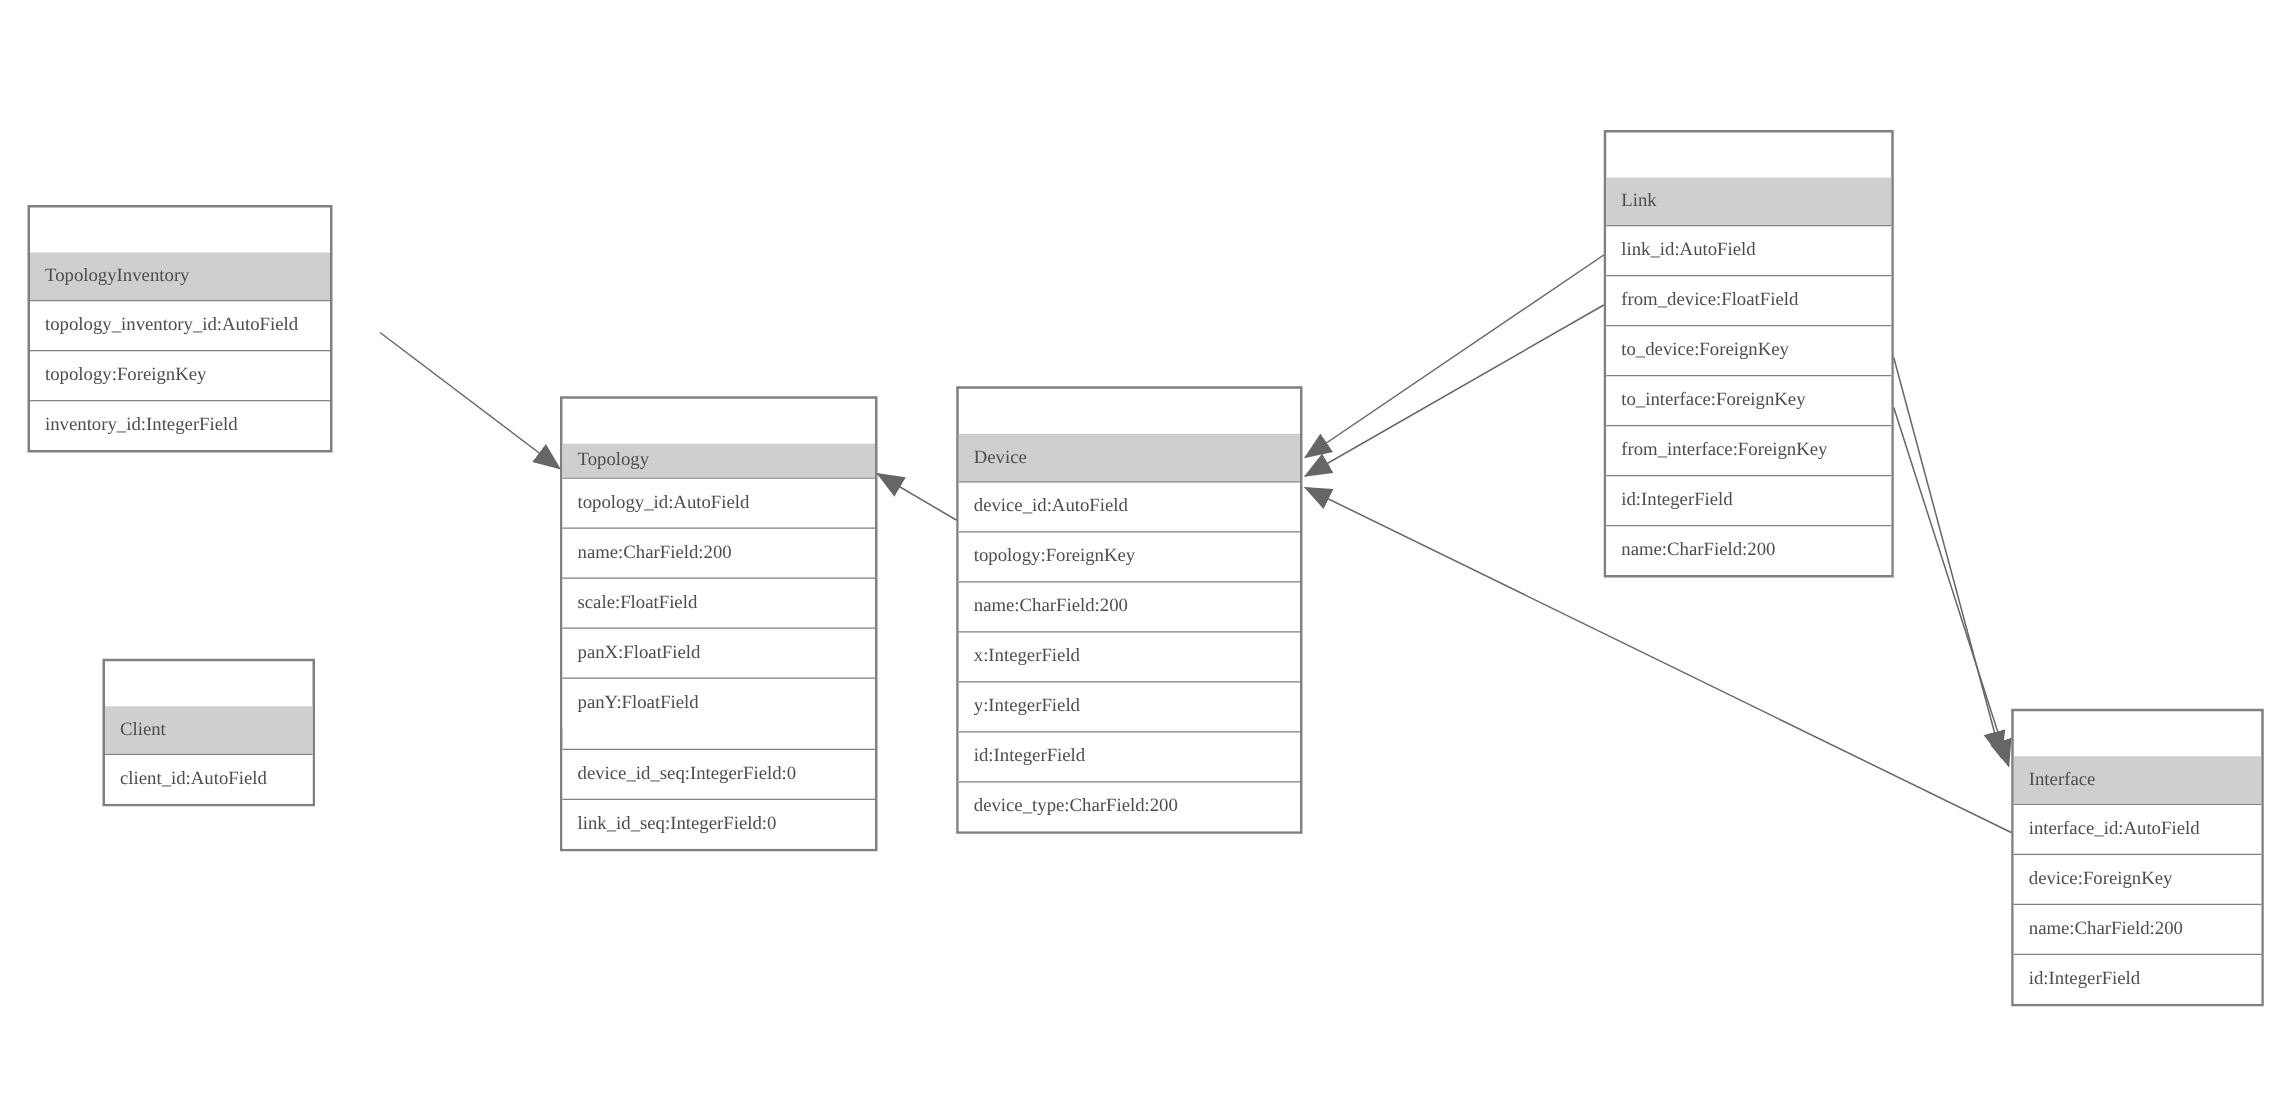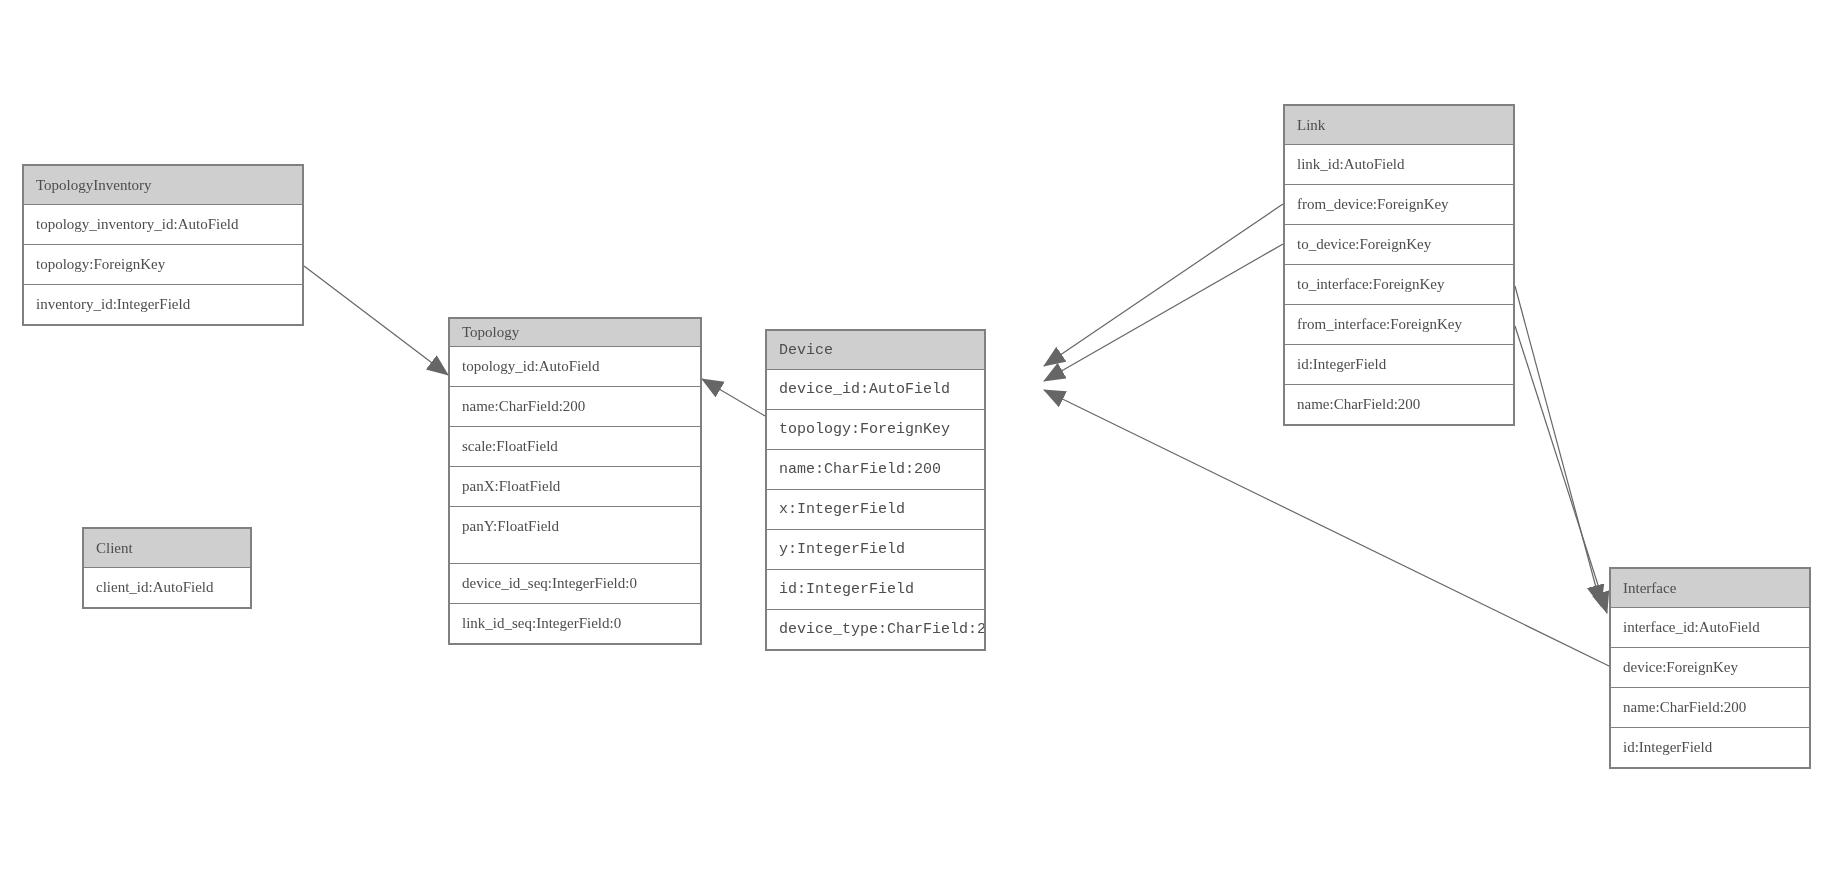--- a/index.html
+++ b/index.html
@@ -33,20 +33,21 @@
   }
   .ertable-header {
     box-sizing: border-box;
     height: 38px;
     background: #cfcfcf;
     display: flex;
     align-items: center;
     padding-left: 12px;
     white-space: nowrap;
     overflow: hidden;
+    margin-top: 36px;
   }
   .ertable-row {
     box-sizing: border-box;
     height: 40px;
     border-top: 1px solid #808080;
     background: #ffffff;
     display: flex;
     align-items: center;
     padding-left: 12px;
     white-space: nowrap;
@@ -71,54 +72,54 @@
 
   <line x1="304" y1="266" x2="448" y2="375" class="edge-line" stroke="#666666" marker-end="url(#arrowhead)"></line>
       <line x1="765" y1="416" x2="702" y2="379" class="edge-line" stroke="#666666" marker-end="url(#arrowhead)"></line>
       <line x1="1283" y1="204" x2="1044" y2="366" class="edge-line" stroke="#666666" marker-end="url(#arrowhead)"></line>
       <line x1="1283" y1="244" x2="1044" y2="381" class="edge-line" stroke="#666666" marker-end="url(#arrowhead)"></line>
       <line x1="1515" y1="286" x2="1601" y2="606" class="edge-line" stroke="#666666" marker-end="url(#arrowhead)"></line>
       <line x1="1515" y1="326" x2="1607" y2="613" class="edge-line" stroke="#666666" marker-end="url(#arrowhead)"></line>
       <line x1="1609" y1="666" x2="1044" y2="390" class="edge-line" stroke="#666666" marker-end="url(#arrowhead)"></line>
     </svg>
 
-<div class="ertable" style="left: 22px; top: 164px; width: 282px;">
+<div class="ertable" style="left: 22px; top: 164px; width: 244px;">
       <div class="ertable-header" style="height: 38px;">TopologyInventory</div>
       <div class="ertable-row" style="height: 40px;">topology_inventory_id:AutoField</div>
       <div class="ertable-row" style="height: 40px;">topology:ForeignKey</div>
       <div class="ertable-row" style="height: 40px;">inventory_id:IntegerField</div>
     </div>
     <div class="ertable" style="left: 448px; top: 317px; width: 254px;">
       <div class="ertable-header" style="height: 27px;">Topology</div>
       <div class="ertable-row" style="height: 40px; text-align: center;">topology_id:AutoField</div>
       <div class="ertable-row" style="height: 40px;">name:CharField:200</div>
       <div class="ertable-row" style="height: 40px;">scale:FloatField</div>
       <div class="ertable-row" style="height: 40px;">panX:FloatField</div>
       <div class="ertable-row" style="height: 40px;">panY:FloatField</div>
       <div class="ertable-row" style="height: 40px; margin-top: 17px;">device_id_seq:IntegerField:0</div>
       <div class="ertable-row" style="height: 40px;">link_id_seq:IntegerField:0</div>
     </div>
     <div class="ertable" style="left: 82px; top: 527px; width: 170px;">
       <div class="ertable-header" style="height: 38px;">Client</div>
       <div class="ertable-row" style="height: 40px;">client_id:AutoField</div>
     </div>
-    <div class="ertable" style="left: 765px; top: 329px; width: 221px; font-family: Liberation Mono, monospace;">
+    <div class="ertable" style="left: 765px; top: 309px; width: 277px;">
       <div class="ertable-header" style="height: 38px;">Device</div>
       <div class="ertable-row" style="height: 40px;">device_id:AutoField</div>
       <div class="ertable-row" style="height: 40px;">topology:ForeignKey</div>
       <div class="ertable-row" style="height: 40px;">name:CharField:200</div>
       <div class="ertable-row" style="height: 40px;">x:IntegerField</div>
       <div class="ertable-row" style="height: 40px;">y:IntegerField</div>
       <div class="ertable-row" style="height: 40px;">id:IntegerField</div>
       <div class="ertable-row" style="height: 40px;">device_type:CharField:200</div>
     </div>
     <div class="ertable" style="left: 1283px; top: 104px; width: 232px;">
       <div class="ertable-header" style="height: 38px;">Link</div>
       <div class="ertable-row" style="height: 40px;">link_id:AutoField</div>
-      <div class="ertable-row" style="height: 40px;">from_device:ForeignKey</div>
+      <div class="ertable-row" style="height: 40px;">from_device:FloatField</div>
       <div class="ertable-row" style="height: 40px;">to_device:ForeignKey</div>
       <div class="ertable-row" style="height: 40px;">to_interface:ForeignKey</div>
       <div class="ertable-row" style="height: 40px;">from_interface:ForeignKey</div>
       <div class="ertable-row" style="height: 40px;">id:IntegerField</div>
       <div class="ertable-row" style="height: 40px;">name:CharField:200</div>
     </div>
     <div class="ertable" style="left: 1609px; top: 567px; width: 202px;">
       <div class="ertable-header" style="height: 38px;">Interface</div>
       <div class="ertable-row" style="height: 40px;">interface_id:AutoField</div>
       <div class="ertable-row" style="height: 40px;">device:ForeignKey</div>

